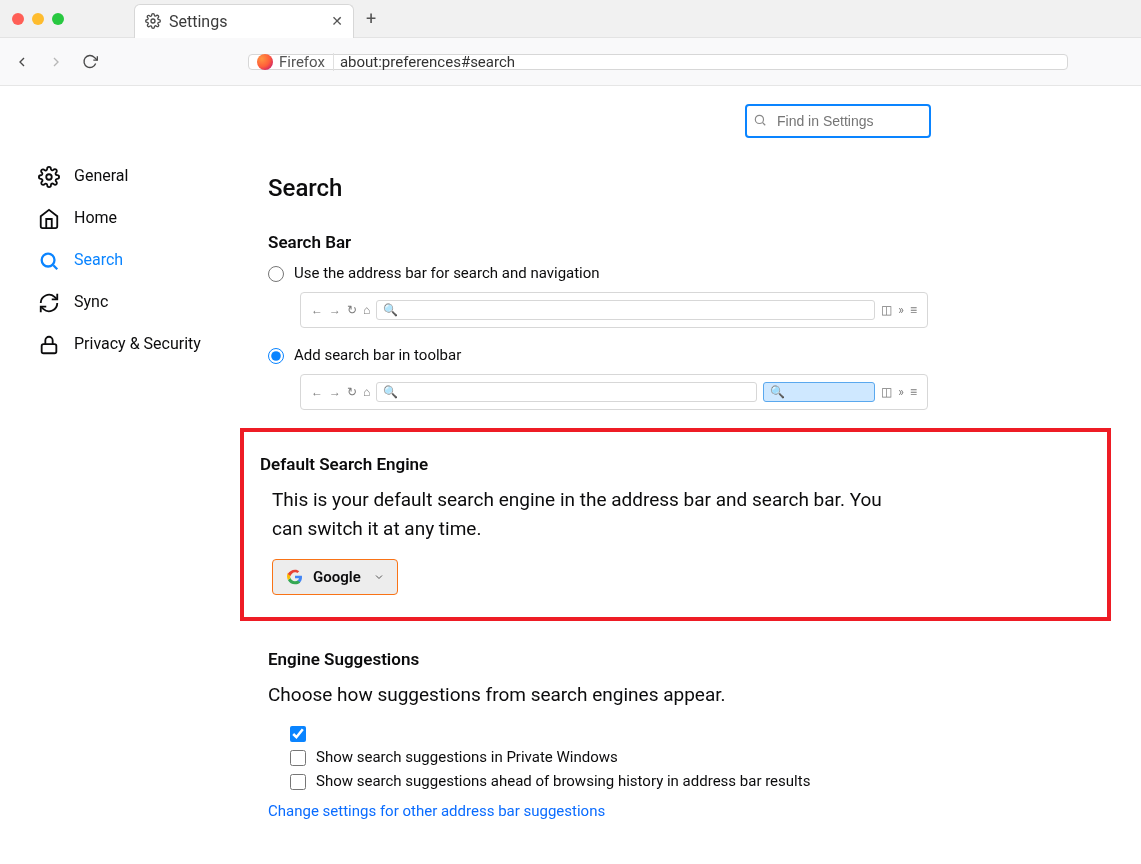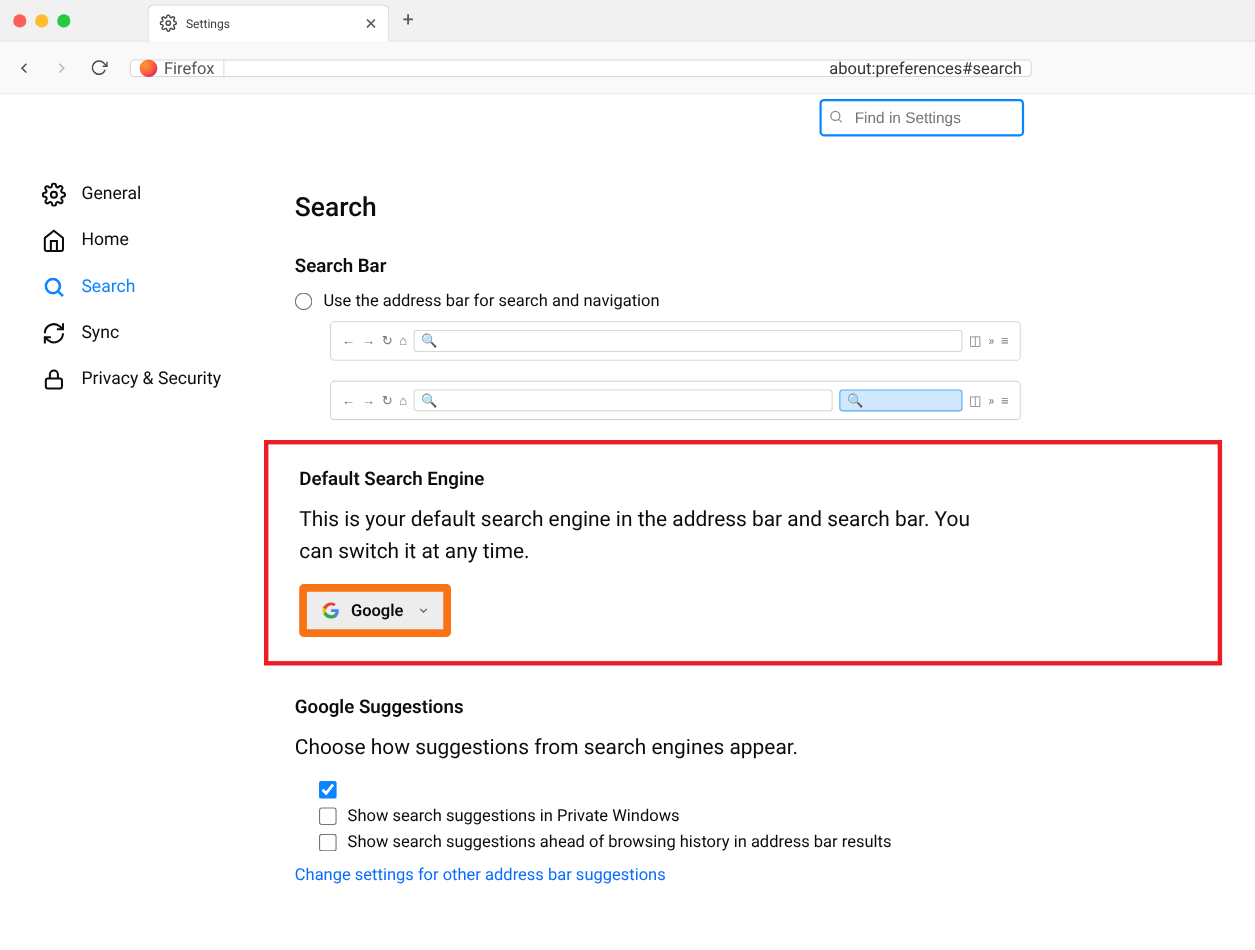--- a/index.html
+++ b/index.html
@@ -4,55 +4,55 @@
 <style>
   * { box-sizing: border-box; margin: 0; padding: 0; }
   html, body { width: 1141px; height: 864px; font-family: -apple-system, BlinkMacSystemFont, "Segoe UI", Roboto, Helvetica, Arial, sans-serif; background: #fff; color: #0c0c0d; font-size: 15px; }
   .titlebar { height: 38px; background: #f1f1f1; display: flex; align-items: center; padding: 0 12px; border-bottom: 1px solid #e3e3e3; }
   .traffic { display: flex; gap: 8px; margin-right: 70px; }
   .dot { width: 12px; height: 12px; border-radius: 50%; }
   .dot.red { background: #ff5f57; }
   .dot.yellow { background: #febc2e; }
   .dot.green { background: #28c840; }
   .tab { display: flex; align-items: center; background: #fff; border: 1px solid #d7d7d7; border-bottom: none; border-radius: 6px 6px 0 0; height: 34px; padding: 0 10px; gap: 8px; min-width: 220px; position: relative; top: 2px; }
-  .tab .tab-title { font-size: 11px; color: #3b3b3b; flex: 1; }
+  .tab .tab-title { font-size: 16px; color: #3b3b3b; flex: 1; }
   .tab .close { font-size: 14px; color: #555; }
   .newtab { margin-left: 12px; color: #555; font-size: 18px; }
   .toolbar { height: 48px; background: #f9f9fa; border-bottom: 1px solid #e6e6e6; display: flex; align-items: center; padding: 0 14px; gap: 12px; }
   .nav-arrows { display: flex; gap: 18px; margin-right: 8px; }
   .arrow-btn { width: 16px; height: 16px; display: flex; align-items: center; justify-content: center; color: #4a4a4a; }
   .arrow-btn.disabled { color: #b7b7b7; }
-  .addressbar { flex: 0 0 820px; display: flex; align-items: center; background: #fff; border: 1px solid #d7d7d7; border-radius: 4px; height: 16px; padding: 0 8px; gap: 6px; font-size: 15px; justify-content: space-between; }
+  .addressbar { flex: 0 0 820px; display: flex; align-items: center; background: #fff; border: 1px solid #d7d7d7; border-radius: 4px; height: 16px; padding: 0 8px; gap: 6px; margin-left: 130px; font-size: 15px; }
   .addr-fx { display: flex; align-items: center; gap: 6px; padding-right: 8px; border-right: 1px solid #e0e0e0; color: #555; }
   .fx-logo { width: 16px; height: 16px; background: radial-gradient(circle at 30% 30%, #ff9640 0%, #ff5e3a 50%, #b5007f 100%); border-radius: 50%; }
   .addr-url { color: #333; }
   .content { display: flex; height: calc(100% - 86px); background: #fff; }
   .sidebar { width: 230px; padding: 70px 0 0 38px; }
   .side-item { display: flex; align-items: flex-start; gap: 14px; padding: 10px 0; font-size: 16px; color: #0c0c0d; cursor: pointer; border-radius: 4px; }
   .side-item.active { color: #0a84ff; }
   .side-icon { width: 22px; height: 22px; display: flex; align-items: center; justify-content: center; color: inherit; }
   .main { flex: 1; padding: 30px 30px 40px 10px; position: relative; }
-  .find-box { position: absolute; right: 210px; top: 4px; width: 186px; }
+  .find-box { position: absolute; right: 210px; top: 18px; width: 186px; }
   .find-box input { width: 100%; height: 34px; border: 2px solid #0a84ff; border-radius: 4px; padding: 0 8px 0 30px; font-size: 14px; outline: none; }
   .find-box .search-ic { position: absolute; left: 8px; top: 9px; color: #888; }
   h1 { font-size: 24px; font-weight: 500; margin: 58px 0 30px 28px; }
   h2 { font-size: 17px; font-weight: 600; margin: 0 0 12px 28px; }
   .section { margin-left: 28px; max-width: 680px; }
   .radio-row, .check-row { display: flex; align-items: flex-end; gap: 10px; margin: 6px 0; font-size: 15px; }
   .radio-row input[type=radio], .check-row input[type=checkbox] { width: 16px; height: 16px; accent-color: #0a84ff; }
   .nested { margin-left: 22px; }
   .mock-toolbar { margin: 10px 0 18px 32px; display: flex; align-items: center; gap: 6px; background: #fff; border: 1px solid #d7d7d7; border-radius: 4px; padding: 6px 10px; width: 628px; height: 36px; }
   .mock-toolbar .mi { color: #7a7a7a; font-size: 12px; }
   .mock-addr { flex: 1; border: 1px solid #d7d7d7; border-radius: 3px; height: 20px; display: flex; align-items: center; padding-left: 6px; }
   .mock-search { width: 112px; border: 1px solid #d7d7d7; border-radius: 3px; height: 20px; display: flex; align-items: center; padding-left: 6px; }
   .mock-search.hl { background: #cfe8ff; border-color: #5aa8ee; }
   .red-box { border: 4px solid #ee1c25; padding: 22px 22px 22px 0; margin: 0 0 28px 0; }
-  .red-box h2 { margin-left: 28px; }
+  .red-box h2 { margin-left: 16px; }
   .desc { font-size: 19px; color: #0c0c0d; margin: 8px 0 16px 28px; line-height: 1.5; max-width: 640px; }
-  .engine-select { margin-left: 28px; display: inline-flex; align-items: center; gap: 10px; background: #ededed; border: 7px solid #f97316; border-radius: 4px; padding: 8px 36px 8px 14px; position: relative; font-weight: 600; font-size: 15px; cursor: pointer; }
+  .engine-select { margin-left: 28px; display: inline-flex; align-items: center; gap: 10px; background: #ededed; border: 1px solid #f97316; border-radius: 4px; padding: 8px 36px 8px 14px; position: relative; font-weight: 600; font-size: 15px; cursor: pointer; }
   .engine-select .chev { position: absolute; right: 12px; top: 50%; transform: translateY(-50%); color: #555; }
   .g-logo { width: 16px; height: 16px; }
   .link { color: #0a6cff; cursor: pointer; font-size: 15px; margin-left: 28px; display: inline-block; margin-top: 6px; }
   svg { display: block; }
 </style>
 </head>
 <body>
 
 <div class="titlebar">
   <div class="traffic">
@@ -177,20 +177,24 @@
         <span class="mi">→</span>
         <span class="mi">↻</span>
         <span class="mi">⌂</span>
         <div class="mock-addr">
             <span class="mi">🔍</span>
           </div>
         <span class="mi">◫</span>
         <span class="mi">»</span>
         <span class="mi">≡</span>
       </div>
+      <label class="radio-row">
+        <input type="radio" name="sb" checked="" style="">
+        <span>Add search bar in toolbar</span>
+      </label>
       <div class="mock-toolbar">
         <span class="mi">←</span>
         <span class="mi">→</span>
         <span class="mi">↻</span>
         <span class="mi">⌂</span>
         <div class="mock-addr">
             <span class="mi">🔍</span>
           </div>
         <div class="mock-search hl">
             <span class="mi">🔍</span>
@@ -216,21 +220,21 @@
         <span>Google</span>
         <span class="chev">
           <svg width="12" height="12" viewBox="0 0 24 24" fill="none" stroke="#555" stroke-width="2">
               <path d="M6 9l6 6 6-6"></path>
             </svg>
         </span>
       </div>
     </div>
 
     <div class="section">
-      <h2 style="margin-left:0">Google Suggestions</h2>
+      <h2 style="margin-left:0">Engine Suggestions</h2>
       <p class="desc" style="margin-left:0">Choose how suggestions from search engines appear.</p>
       <div class="nested">
         <label class="check-row">
           <input type="checkbox" checked="" style="">
         </label>
         <label class="check-row">
           <input type="checkbox" style="">
           <span>Show search suggestions in Private Windows</span>
         </label>
         <label class="check-row">

